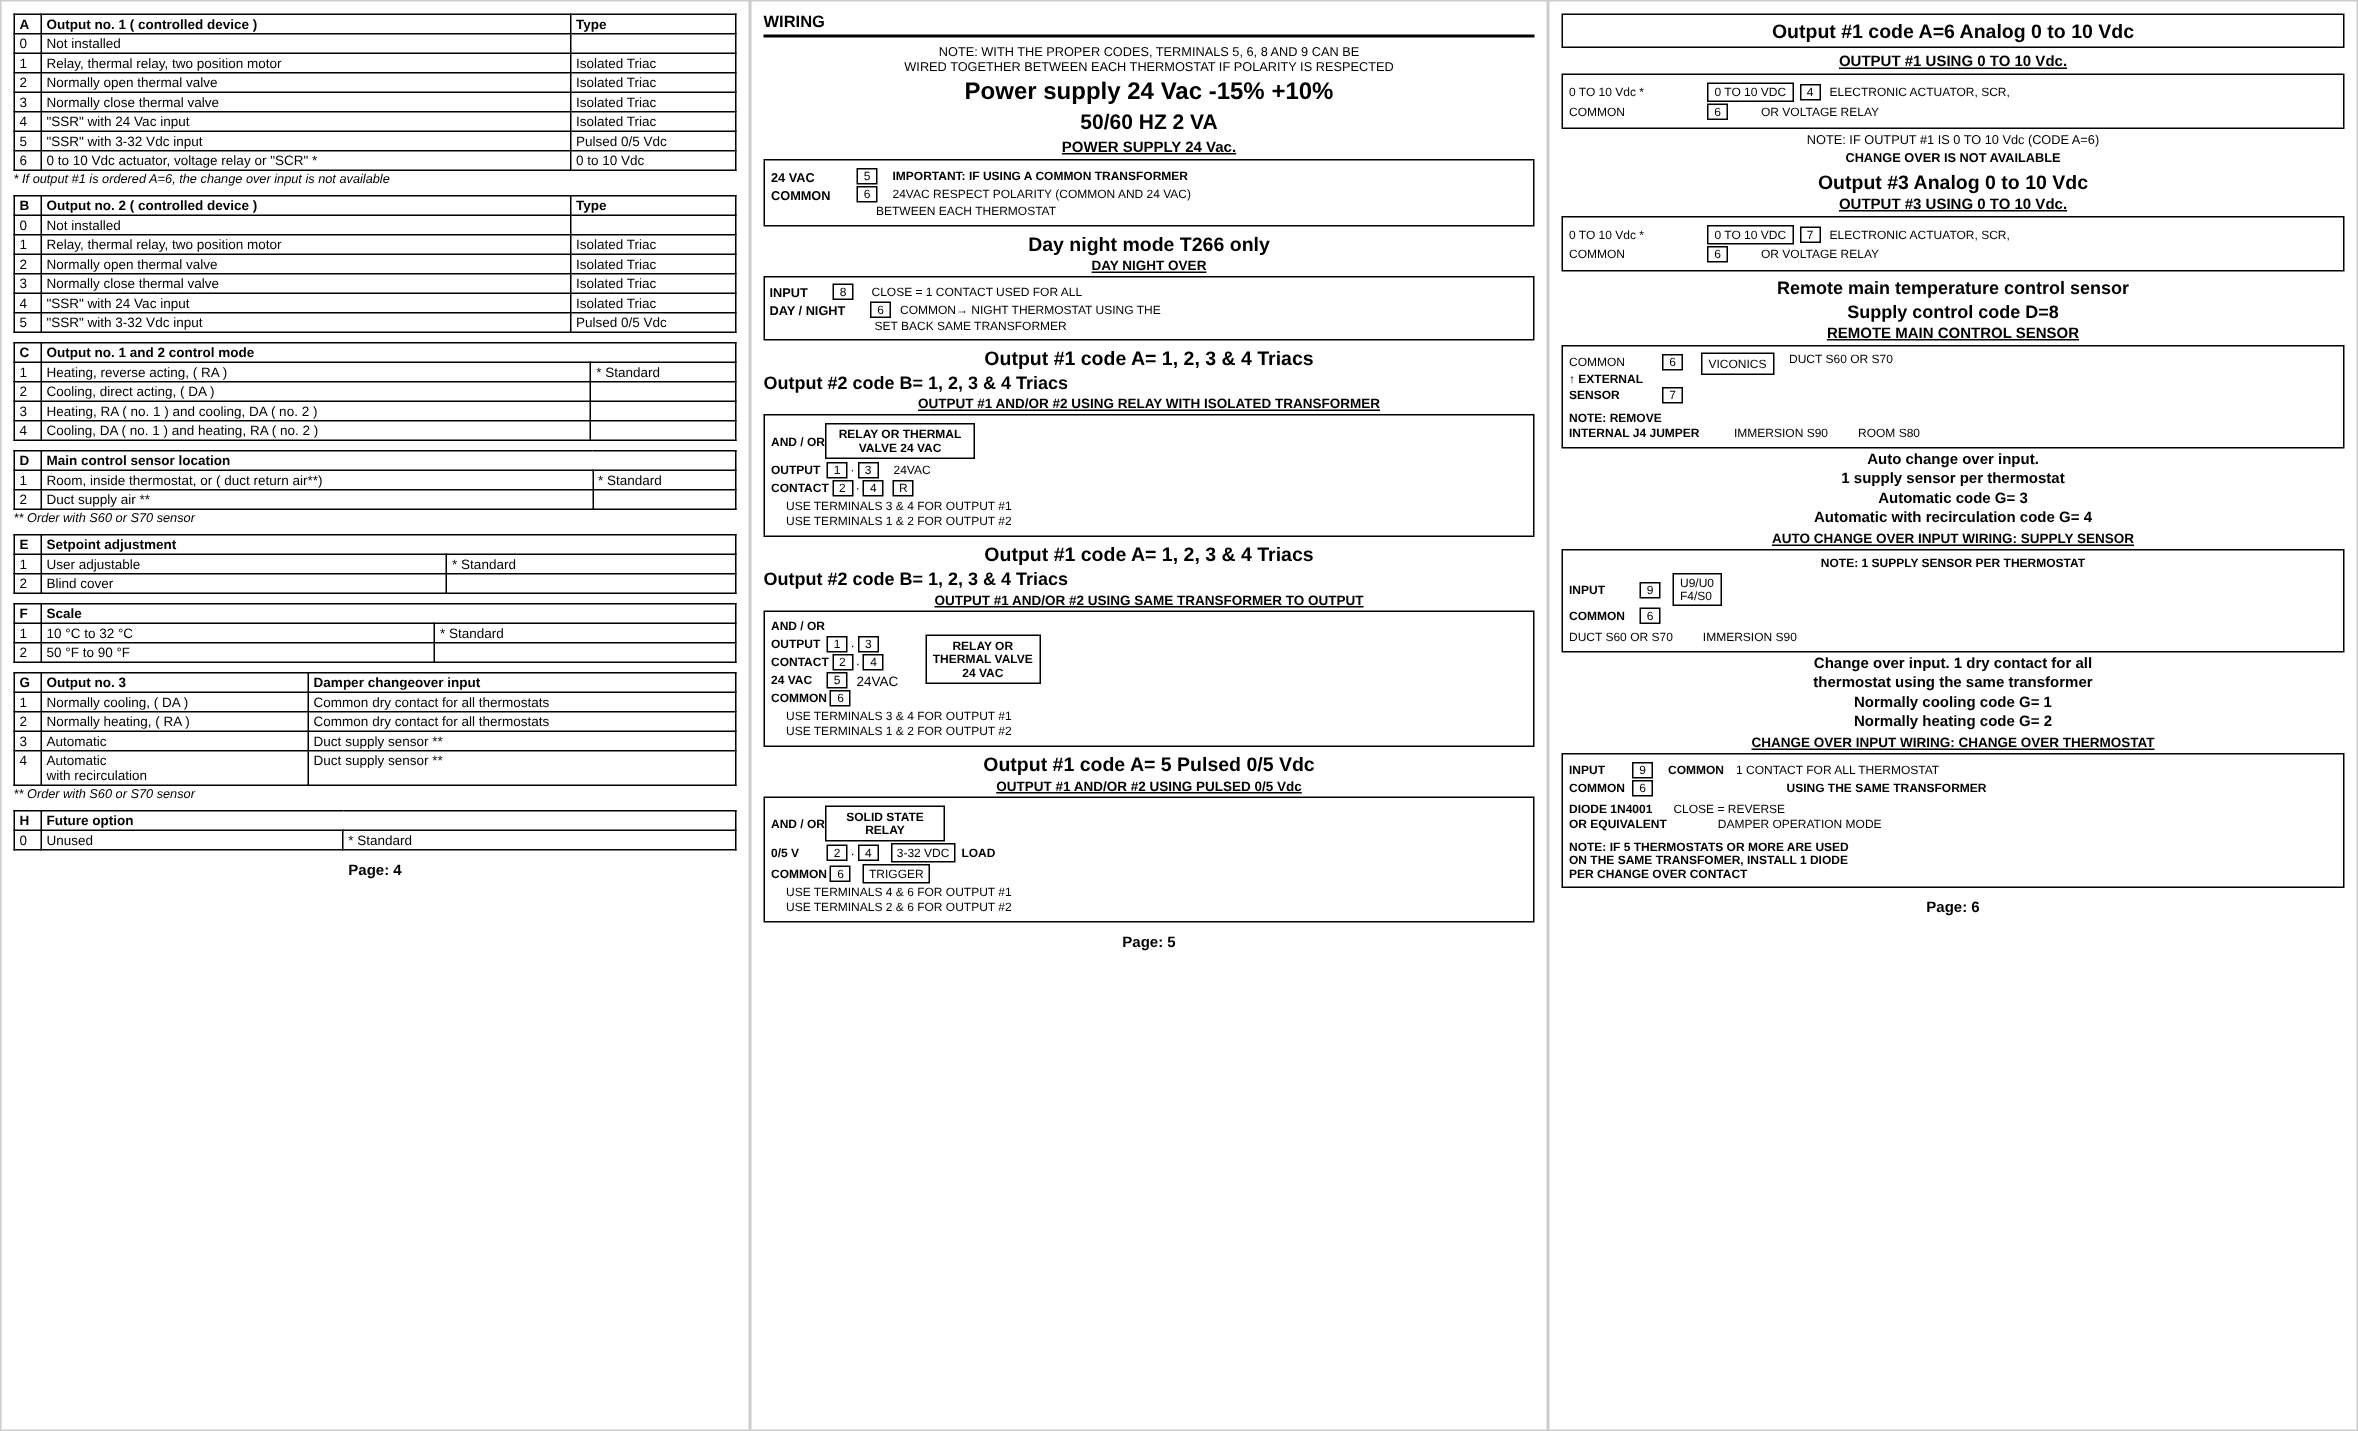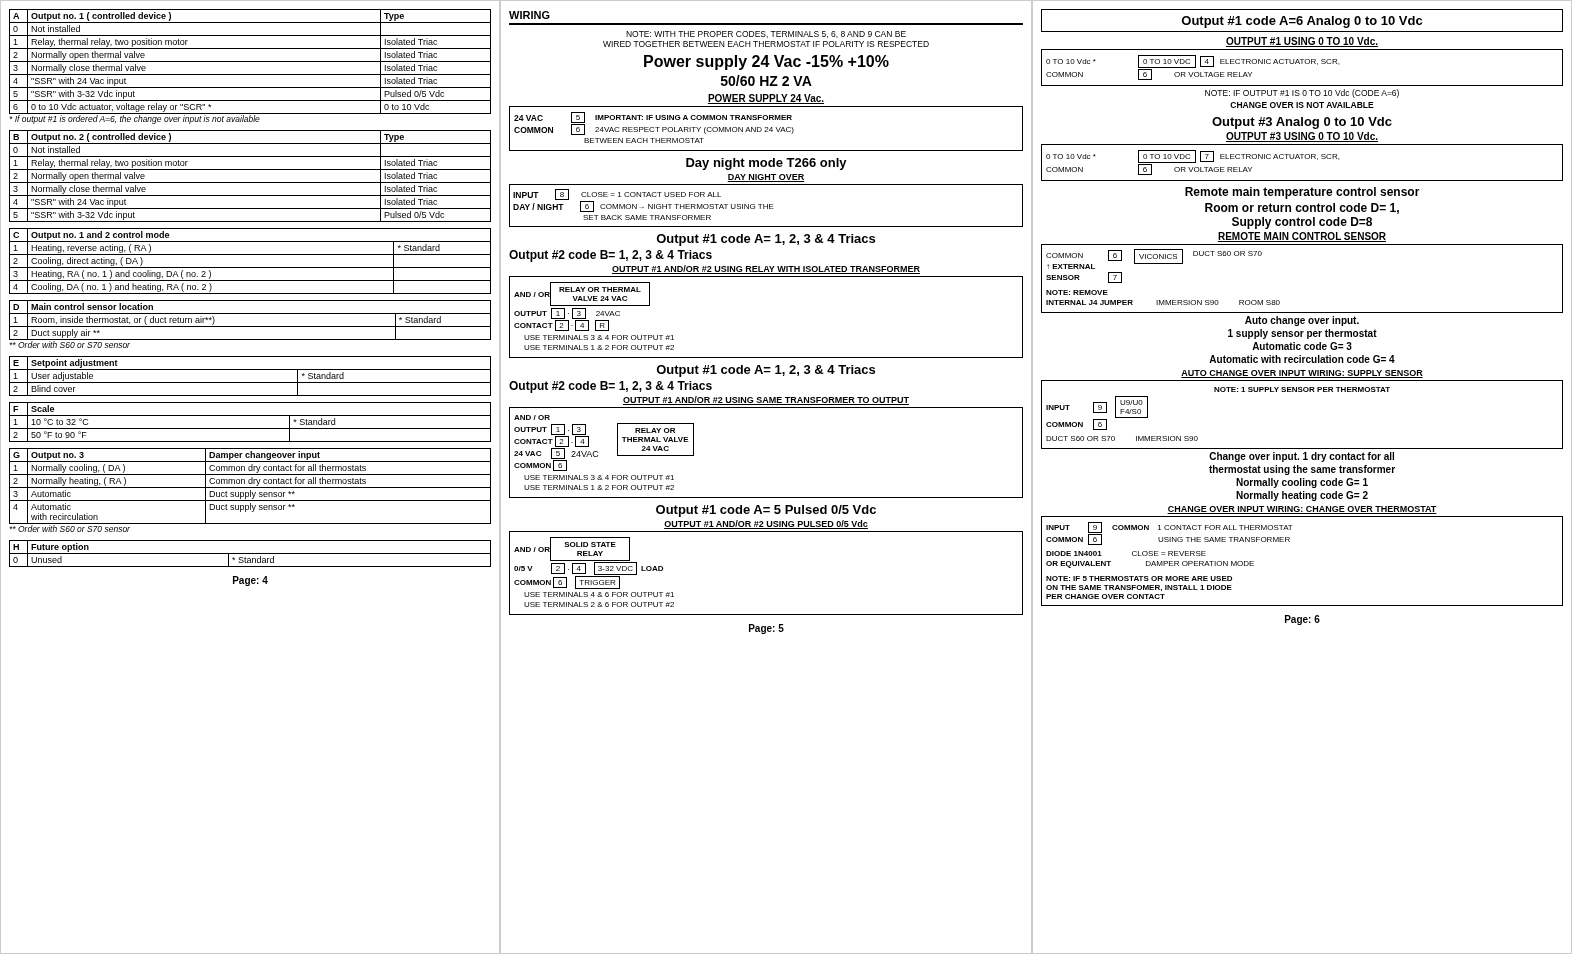--- a/index.html
+++ b/index.html
@@ -601,21 +601,20 @@
           <span style="font-size:8px; margin-left:4px;">ELECTRONIC ACTUATOR, SCR,</span>
         </div>
         <div class="diagram-row">
           <span style="font-size:8px; min-width:90px;">COMMON</span>
           <span class="term-box">6</span>
           <span style="font-size:8px; margin-left:20px;">OR VOLTAGE RELAY</span>
         </div>
       </div>
 
       <div class="remote-sensor-title">Remote main temperature control sensor</div>
-      <div style="text-align:center; font-size:12px; font-weight:bold;">Room or return control code D= 1,</div>
       <div style="text-align:center; font-size:12px; font-weight:bold; margin-bottom:2px;">Supply control code D=8</div>
       <div class="sub-header-underline">REMOTE MAIN CONTROL SENSOR</div>
 
       <div class="wiring-diagram">
         <div style="display:flex; gap:10px; align-items:flex-start;">
           <div>
             <div class="diagram-row">
               <span style="font-size:8px; min-width:60px;">COMMON</span>
               <span class="term-box">6</span>
             </div>
@@ -678,24 +677,24 @@
       <div class="wiring-diagram">
         <div class="diagram-row">
           <span style="font-size:8px; font-weight:bold; min-width:40px;">INPUT</span>
           <span class="term-box">9</span>
           <span style="margin-left:8px; font-size:8px; font-weight:bold;">COMMON</span>
           <span style="font-size:8px; margin-left:8px;">1 CONTACT FOR ALL THERMOSTAT</span>
         </div>
         <div class="diagram-row">
           <span style="font-size:8px; font-weight:bold; min-width:40px;">COMMON</span>
           <span class="term-box">6</span>
-          <span style="font-size:8px; margin-left:54px;">USING THE SAME TRANSFORMER</span>
+          <span style="font-size:8px; margin-left:87px;font-weight:bold;">USING THE SAME TRANSFORMER</span>
         </div>
         <div class="diagram-row" style="margin-top:4px;">
-          <span style="font-size:8px; font-weight:bold; margin-right:20px;">DIODE 1N4001</span>
+          <span style="font-size:8px; font-weight:bold; margin-right:4px;">DIODE 1N4001</span>
           <span style="font-size:8px; margin-left:10px;">CLOSE = REVERSE</span>
         </div>
         <div class="diagram-row">
           <span style="font-size:8px; font-weight:bold; margin-right:4px;">OR EQUIVALENT</span>
           <span style="font-size:8px; margin-left:30px;">DAMPER OPERATION MODE</span>
         </div>
         <div style="margin-top:6px; font-size:8px; font-weight:bold;">NOTE: IF 5 THERMOSTATS OR MORE ARE USED</div>
         <div style="font-size:8px; font-weight:bold;">ON THE SAME TRANSFOMER, INSTALL 1 DIODE</div>
         <div style="font-size:8px; font-weight:bold;">PER CHANGE OVER CONTACT</div>
       </div>

